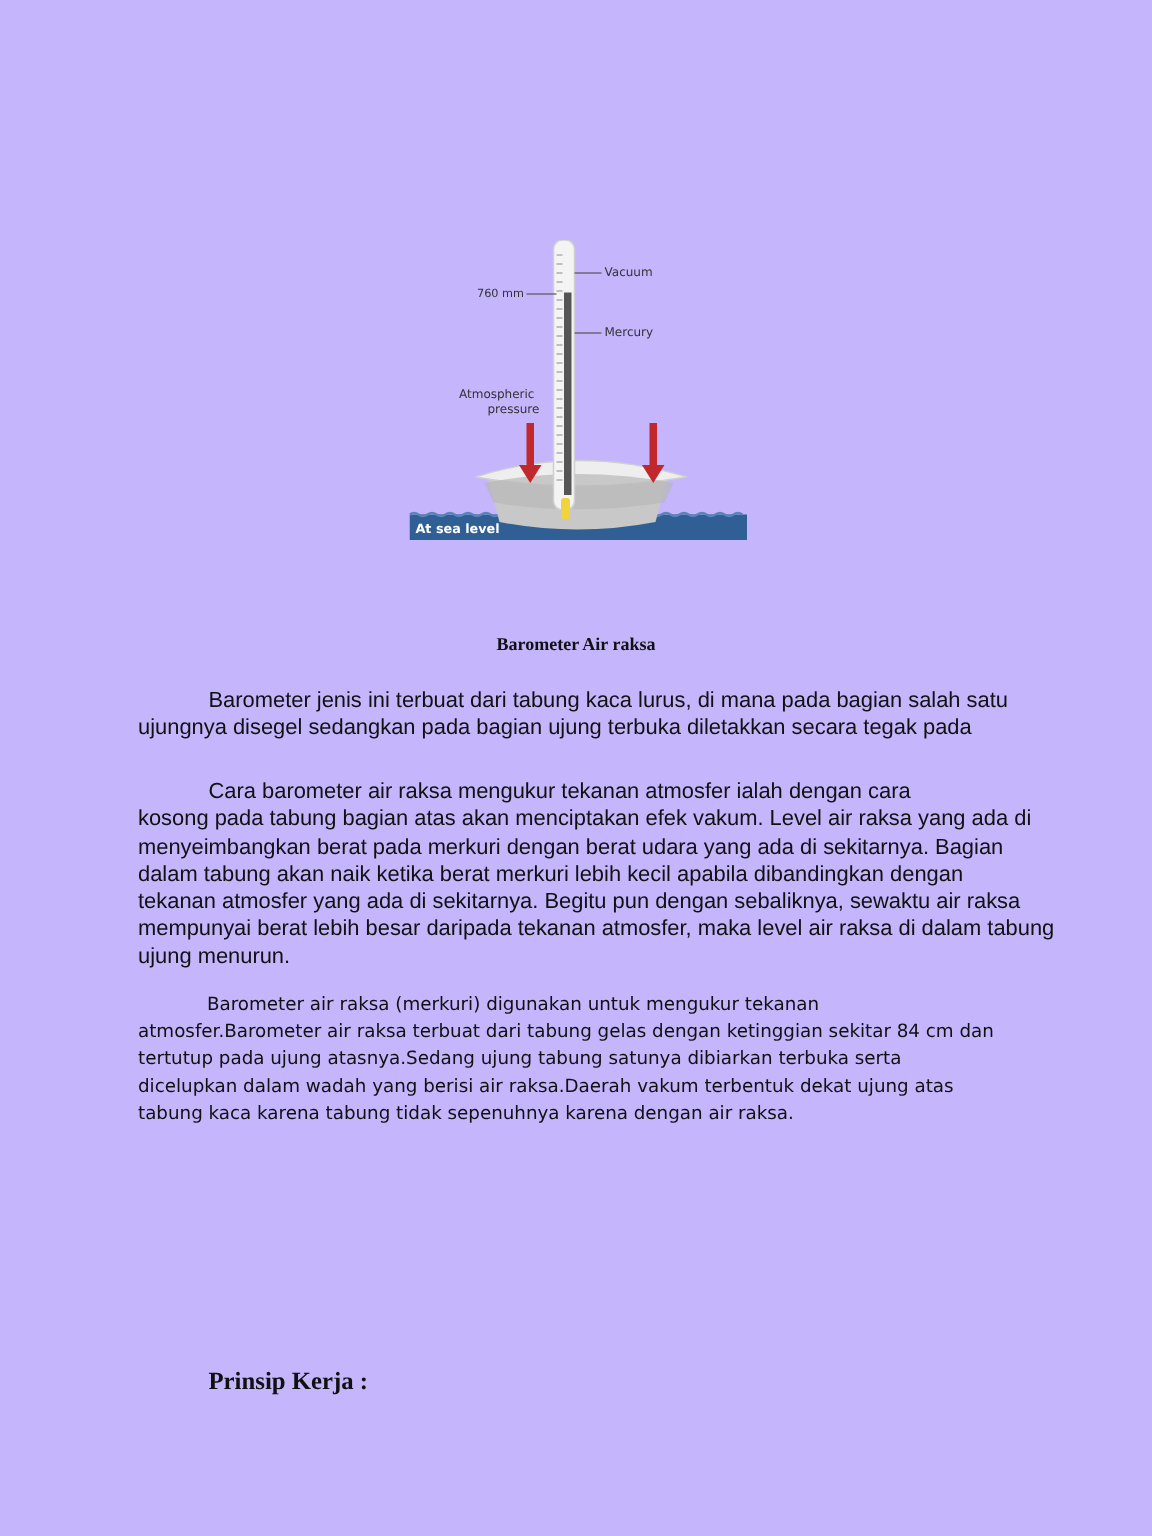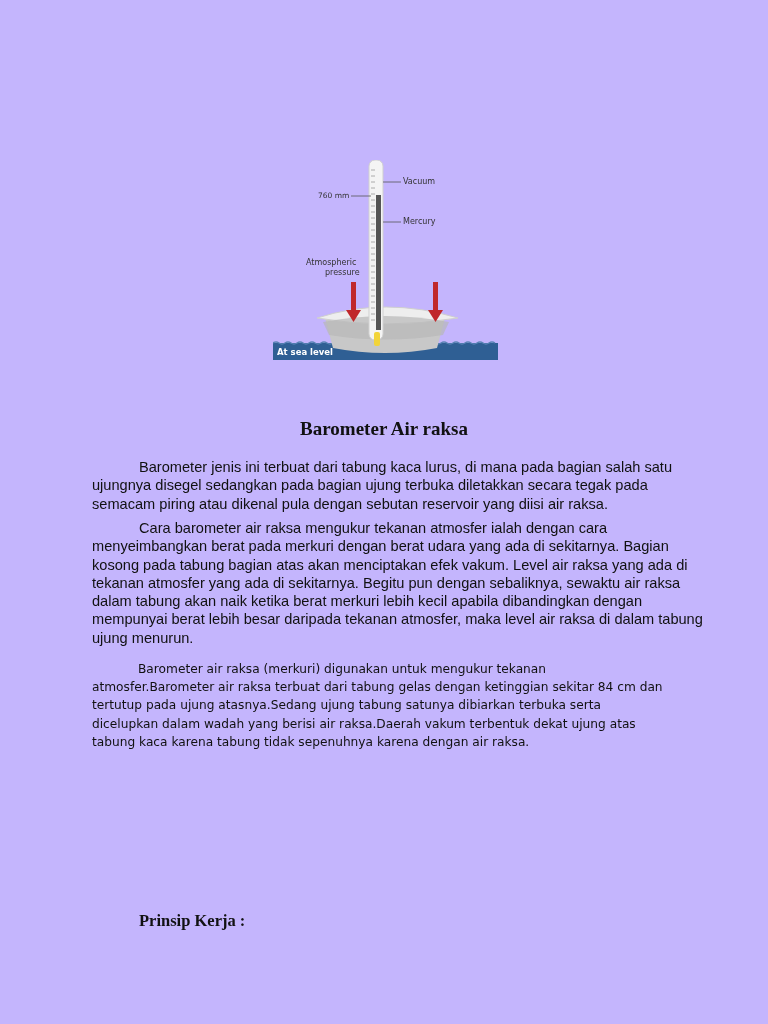--- a/index.html
+++ b/index.html
@@ -30,21 +30,21 @@
   }
   .figure svg { display: block; }
   .title {
     position: absolute;
     left: 0;
     width: 768px;
     top: 417px;
     text-align: center;
     font-family: "Liberation Serif", "DejaVu Serif", serif;
     font-weight: bold;
-    font-size: 19px;
+    font-size: 12px;
     line-height: 24px;
   }
   .para {
     position: absolute;
     left: 92px;
     width: 595px;
     font-family: Liberation Sans, sans-serif;
     font-size: 14.6px;
     line-height: 18.3px;
     margin: 0;
@@ -140,29 +140,28 @@
       <text x="52" y="115" font-family="DejaVu Sans, sans-serif" font-size="8" fill="#333">pressure</text>
       <text x="4" y="195" font-family="DejaVu Sans, sans-serif" font-size="8.5" font-weight="bold" fill="#ffffff">At sea level</text>
     </svg>
   </div>
 
   <div class="title">Barometer Air raksa</div>
 
   <p class="para para-1">
     <span class="line"><span class="indent"></span><span>Barometer jenis ini terbuat dari tabung kaca lurus, di mana pada bagian salah satu</span></span>
     <span class="line">ujungnya disegel sedangkan pada bagian ujung terbuka diletakkan secara tegak pada</span>
-    <span class="line">semacam piring atau dikenal pula dengan sebutan reservoir yang diisi air raksa.</span>
   </p>
 
   <p class="para para-2">
     <span class="line"><span class="indent"></span><span>Cara barometer air raksa mengukur tekanan atmosfer ialah dengan cara</span></span>
+    <span class="line">kosong pada tabung bagian atas akan menciptakan efek vakum. Level air raksa yang ada di</span>
     <span class="line">menyeimbangkan berat pada merkuri dengan berat udara yang ada di sekitarnya. Bagian</span>
-    <span class="line">kosong pada tabung bagian atas akan menciptakan efek vakum. Level air raksa yang ada di</span>
+    <span class="line">dalam tabung akan naik ketika berat merkuri lebih kecil apabila dibandingkan dengan</span>
     <span class="line">tekanan atmosfer yang ada di sekitarnya. Begitu pun dengan sebaliknya, sewaktu air raksa</span>
-    <span class="line">dalam tabung akan naik ketika berat merkuri lebih kecil apabila dibandingkan dengan</span>
     <span class="line">mempunyai berat lebih besar daripada tekanan atmosfer, maka level air raksa di dalam tabung</span>
     <span class="line">ujung menurun.</span>
   </p>
 
   <p class="para para-3">
     <span class="line"><span class="indent"></span><span>Barometer air raksa (merkuri) digunakan untuk mengukur tekanan</span></span>
     <span class="line">atmosfer.Barometer air raksa terbuat dari tabung gelas dengan ketinggian sekitar 84 cm dan</span>
     <span class="line">tertutup pada ujung atasnya.Sedang ujung tabung satunya dibiarkan terbuka serta</span>
     <span class="line">dicelupkan dalam wadah yang berisi air raksa.Daerah vakum terbentuk dekat ujung atas</span>
     <span class="line">tabung kaca karena tabung tidak sepenuhnya karena dengan air raksa.</span>

